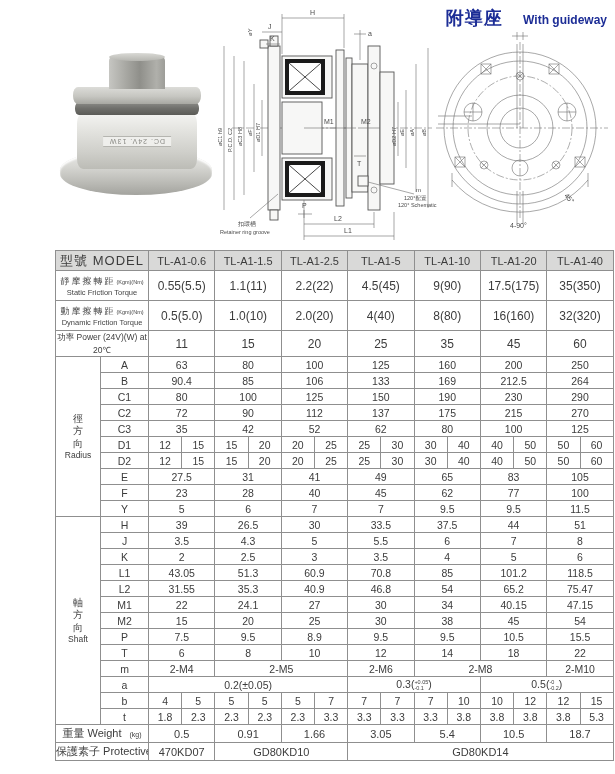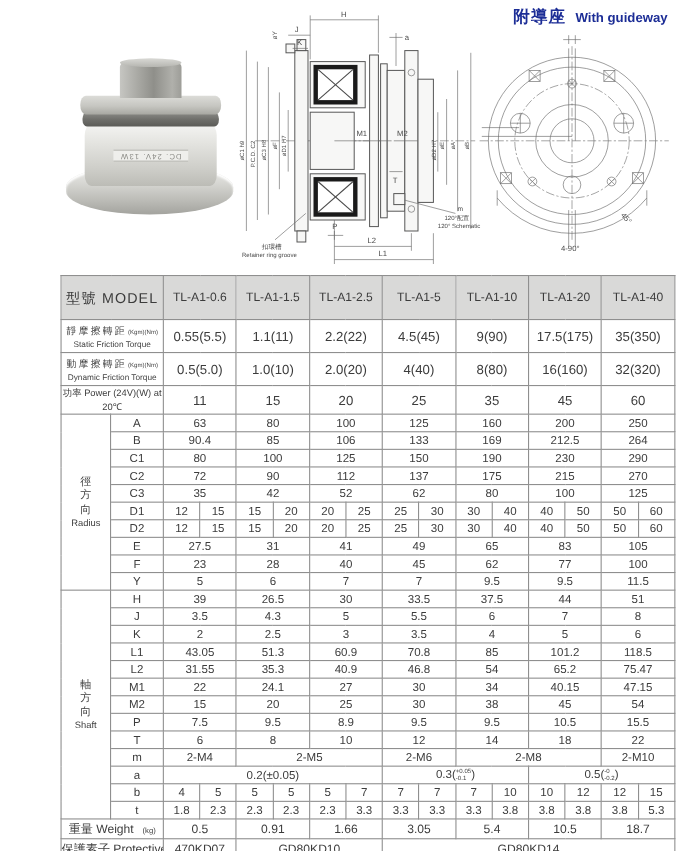--- a/index.html
+++ b/index.html
@@ -1,21 +1,21 @@
 <!DOCTYPE html>
 <html><head>
 <meta charset="utf-8">
 <style>
   * { margin:0; padding:0; box-sizing:border-box; }
   html,body { width:615px; height:774px; background:#ffffff; font-family:"Liberation Sans", sans-serif; position:relative; overflow:hidden; }
 
   
   .page-title { position:absolute; top:6px; right:8px; color:#1c2d96; white-space:nowrap; }
-  .page-title .zh { font-size:15px; font-weight:bold; letter-spacing:1px; }
-  .page-title .en { font-size:12px; font-weight:bold; margin-left:4px; }
+  .page-title .zh { font-size:18px; font-weight:bold; letter-spacing:1px; }
+  .page-title .en { font-size:12px; font-weight:bold; margin-left:16px; }
 
   
   .fig { position:absolute; }
   #photo-fig { left:58px; top:52px; width:158px; height:145px; }
   .ph-layer { position:absolute; }
   .ph-flange { left:2px; bottom:2px; width:152px; height:46px; border-radius:50% / 46%;
       background:linear-gradient(180deg,#ececea 0%,#d9d9d5 35%,#b9b9b4 75%,#a3a39e 100%);
       box-shadow:inset 0 2px 2px #fff; }
   .ph-body { left:19px; bottom:28px; width:120px; height:56px;
       background:linear-gradient(180deg,#f4f4f2 0%,#e4e4e0 30%,#cfcfca 70%,#bcbcb6 100%);
@@ -35,21 +35,21 @@
   #front-fig  { left:432px; top:28px; width:183px; height:210px; }
   svg text { font-family:"Liberation Sans", sans-serif; fill:#4a4a4a; }
   .dline { stroke:#6d6d6d; stroke-width:0.6; fill:none; }
   .dthick { stroke:#4a4a4a; stroke-width:1; fill:none; }
   .dfill { fill:#f7f7f6; stroke:#555; stroke-width:0.9; }
   .cdash { stroke:#777; stroke-width:0.6; stroke-dasharray:8 2 2 2; fill:none; }
 
   
   #spec-table { position:absolute; left:55px; top:250px; width:558px; border-collapse:collapse; table-layout:fixed; }
   #spec-table td { border:1px solid #8f8f8f; text-align:center; vertical-align:middle; color:#3c3c3c; padding:0; overflow:hidden; }
-  tr.h-head td { height:40px; background:#d9d9d8; font-size:11px; }
+  tr.h-head td { height:20px; background:#d9d9d8; font-size:11px; }
   tr.h-head td.model-head { font-size:13px; letter-spacing:1px; }
   tr.h-spec td { height:30px; font-size:12px; }
   tr.h-pow  td { height:26px; font-size:12px; }
   tr.h-dim  td { height:16px; font-size:10.5px; }
   tr.h-foot td { height:18px; font-size:11px; }
   td.spec-label { text-align:left; padding-left:4px; }
   .lab-zh { font-size:9px; letter-spacing:2px; color:#444; white-space:nowrap; }
   .lab-unit { font-size:5.5px; letter-spacing:0; margin-left:1px; }
   .lab-en { font-size:7.5px; letter-spacing:0; color:#444; white-space:nowrap; }
   td.group-cell { font-size:10px; }

